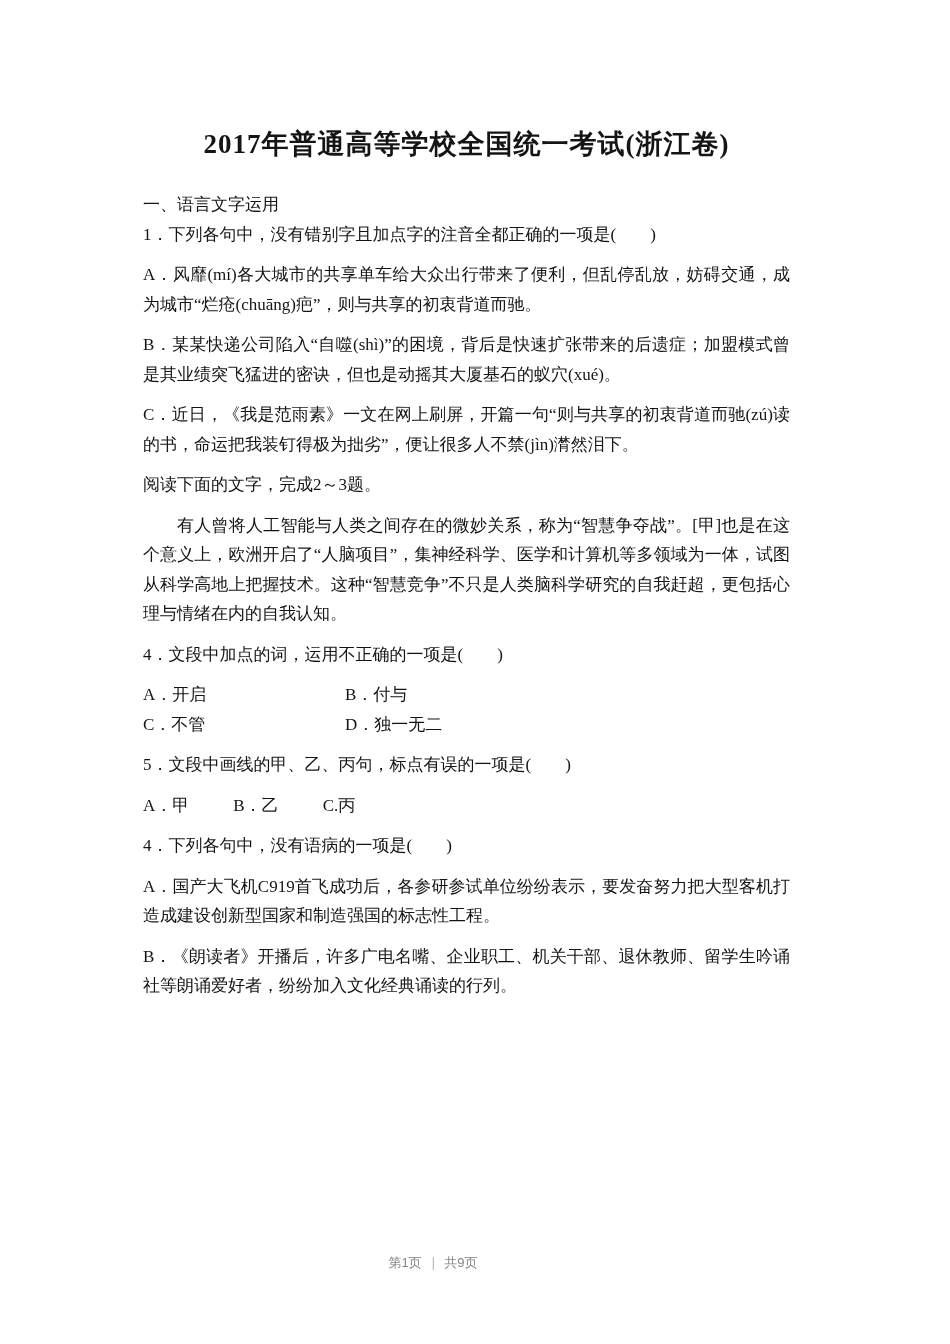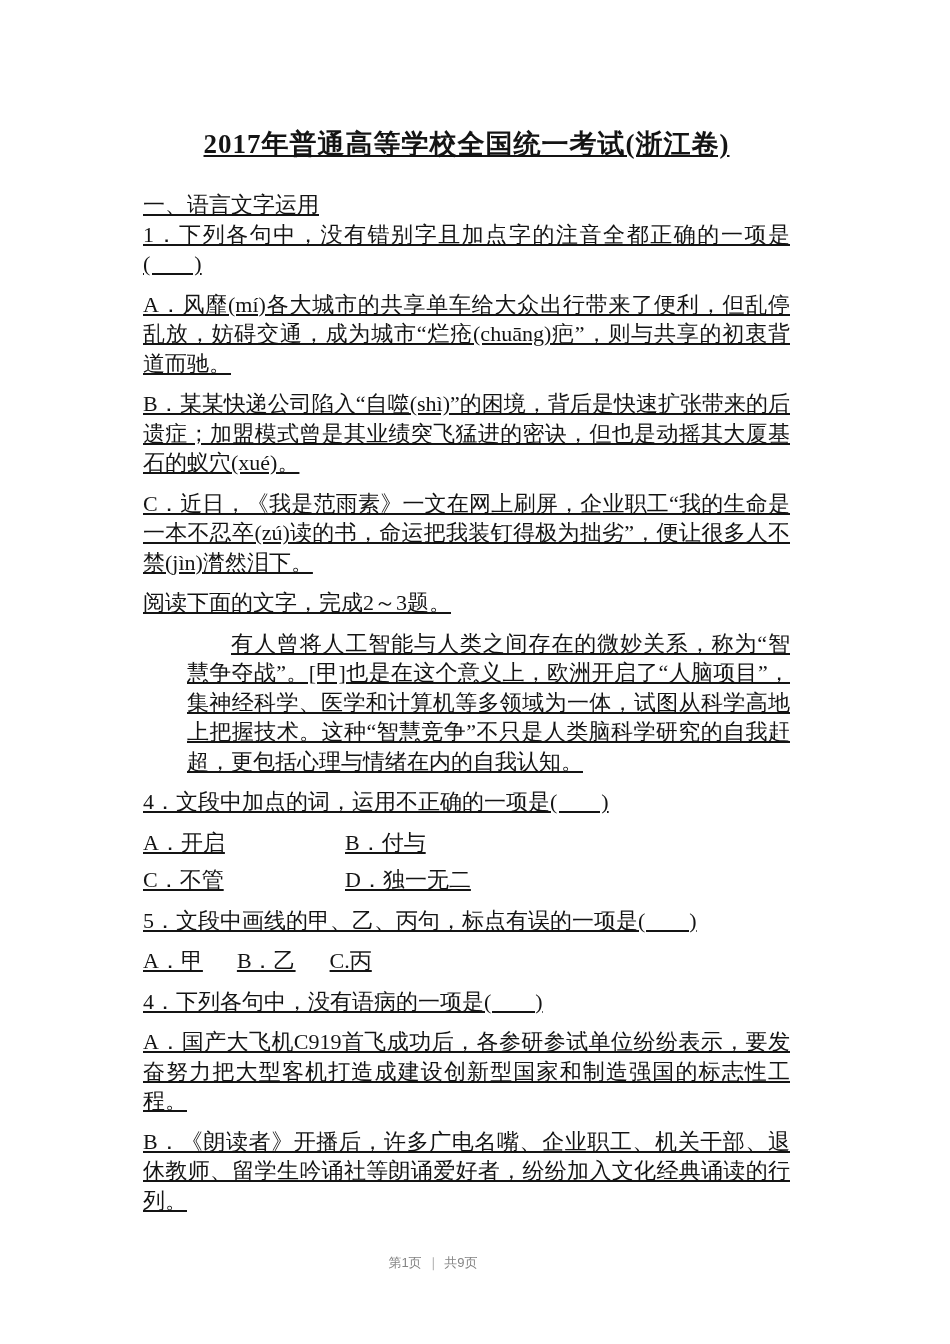--- a/index.html
+++ b/index.html
@@ -11,53 +11,51 @@
     font-family: "Liberation Serif", "DejaVu Serif", serif;
     position: relative;
     overflow: hidden;
   }
   .page {
     box-sizing: border-box;
     width: 866px;
     height: 1344px;
     padding: 126px 76px 0 143px;
     position: relative;
-    text-decoration: underline;
   }
   .title {
     font-size: 27px;
     line-height: 36px;
     font-weight: 700;
     text-align: center;
     margin: 0 0 28px 0;
     letter-spacing: 1px;
   }
   .doc {
-    font-size: 22px;
+    font-size: 17px;
     line-height: 29.5px;
     text-align: justify;
     text-justify: inter-ideograph;
   }
   .doc p { margin: 0 0 11px 0; }
   .doc p.tight { margin-bottom: 0; }
-  .doc p.indent { text-indent: 2em; margin-left: 44px; }
+  .doc p.indent { text-indent: 2em; }
   .underline {
     text-decoration: underline;
     text-decoration-thickness: 1px;
     text-underline-offset: 5px;
   }
   .opt-grid {
     display: grid;
     grid-template-columns: 202px 1fr;
-    row-gap: 8px;
     margin: 0 0 11px 0;
   }
   .opt-row {
     display: flex;
-    gap: 34px;
+    gap: 44px;
     margin: 0 0 11px 0;
   }
   .footer {
     position: absolute;
     left: 0;
     right: 0;
     bottom: 72px;
     text-align: center;
     font-size: 13px;
     color: #848484;
@@ -72,21 +70,21 @@
 
   <h1 class="title">2017年普通高等学校全国统一考试(浙江卷)</h1>
 
   <div class="doc">
 
     <p class="tight">一、语言文字运用</p>
 
     <p>1．下列各句中，没有错别字且加点字的注音全都正确的一项是(　　)</p>
     <p>A．风靡(mí)各大城市的共享单车给大众出行带来了便利，但乱停乱放，妨碍交通，成为城市“烂疮(chuāng)疤”，则与共享的初衷背道而驰。</p>
     <p>B．某某快递公司陷入“自噬(shì)”的困境，背后是快速扩张带来的后遗症；加盟模式曾是其业绩突飞猛进的密诀，但也是动摇其大厦基石的蚁穴(xué)。</p>
-    <p>C．近日，《我是范雨素》一文在网上刷屏，企业职工“我的生命是一本不忍卒(zú)读的书，命运把我装钉得极为拙劣”，便让很多人不禁(jìn)潸然泪下。</p>
+    <p>C．近日，《我是范雨素》一文在网上刷屏，开篇一句“则与共享的初衷背道而驰(zú)读的书，命运把我装钉得极为拙劣”，便让很多人不禁(jìn)潸然泪下。</p>
 
     <p>阅读下面的文字，完成2～3题。</p>
     <p class="indent">有人曾将人工智能与人类之间存在的微妙关系，称为“智慧争夺战”。[甲]也是在这个意义上，欧洲开启了“人脑项目”，集神经科学、医学和计算机等多领域为一体，试图从科学高地上把握技术。这种“智慧竞争”不只是人类脑科学研究的自我赶超，更包括心理与情绪在内的自我认知。</p>
 
     <p>4．文段中加点的词，运用不正确的一项是(　　)</p>
     <div class="opt-grid">
       <span>A．开启</span>
       <span>B．付与</span>
       <span>C．不管</span>
       <span>D．独一无二</span>

